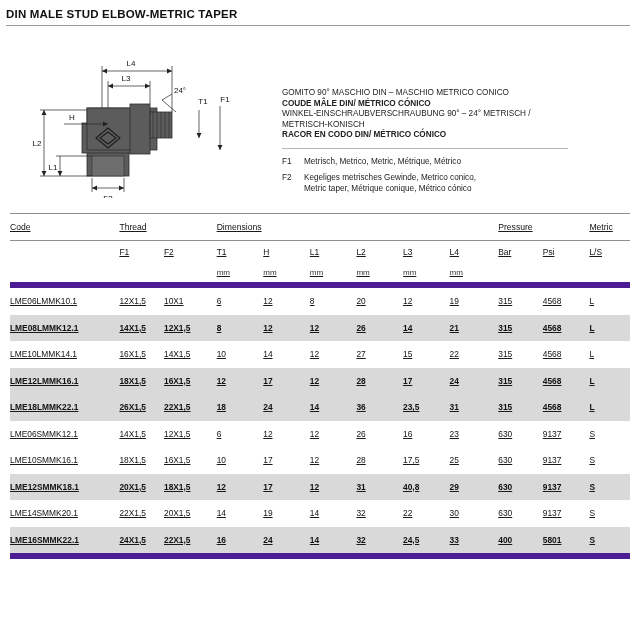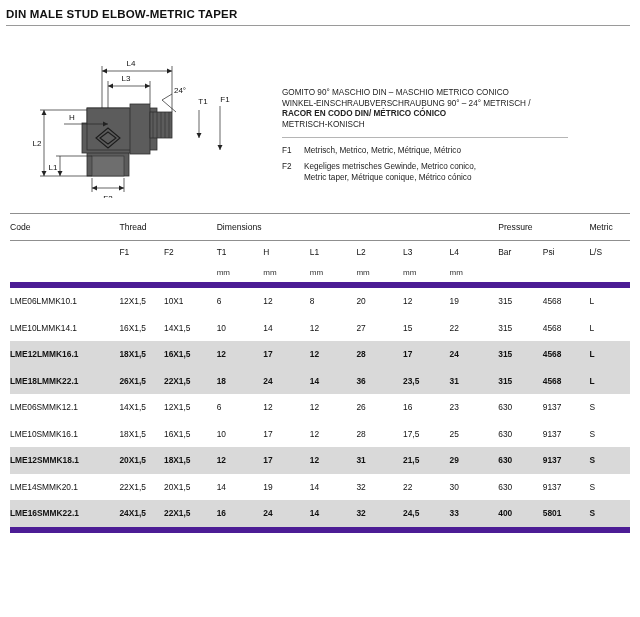--- a/index.html
+++ b/index.html
@@ -89,20 +89,21 @@
   .table-wrap {
     position: absolute;
     left: 10px;
     top: 213px;
     width: 620px;
   }
   table.spec {
     border-collapse: collapse;
     width: 620px;
     font-size: 8.4px;
+    text-decoration: underline;
   }
   table.spec td, table.spec th {
     padding: 0;
     text-align: left;
     font-weight: normal;
   }
   .rule-top td { border-top: 1px solid #8f8f8f; }
   .rule-bot td { border-bottom: 6px solid #4c1d95; }
 
   .hdr-group td {
@@ -256,23 +257,24 @@
         <text class="dim" x="41" y="132" text-anchor="middle">L1</text>
         <text class="dim" x="96" y="163" text-anchor="middle">F2</text>
         <text class="dim" x="168" y="55" text-anchor="middle">24°</text>
         <text class="dim" x="191" y="66" text-anchor="middle">T1</text>
         <text class="dim" x="213" y="64" text-anchor="middle">F1</text>
       </svg>
     </div>
 
     <div class="descr">
       <span class="l">GOMITO 90° MASCHIO DIN – MASCHIO METRICO CONICO</span>
+      <span class="l b">COUDE MÂLE DIN/ MÉTRICO CÓNICO</span>
       <span class="l">WINKEL-EINSCHRAUBVERSCHRAUBUNG 90° – 24° METRISCH /</span>
+      <span class="l">METRISCH-KONISCH</span>
       <span class="l b">RACOR EN CODO DIN/ MÉTRICO CÓNICO</span>
-      <span class="l">METRISCH-KONISCH</span>
 
       <div class="descr-rule"></div>
 
       <div class="notes">
         <div class="row">
           <div class="tag">F1</div>
           <div class="txt">Metrisch, Metrico, Metric, Métrique, Métrico</div>
         </div>
         <div class="row">
           <div class="tag">F2</div>
@@ -339,20 +341,34 @@
           <td class="c5">12</td>
           <td class="c6">8</td>
           <td class="c7">20</td>
           <td class="c8">12</td>
           <td class="c9">19</td>
           <td class="c10 group-press">315</td>
           <td class="c11">4568</td>
           <td class="c12 group-series">L</td>
         </tr>
 
+        <tr class="data alt">
+          <td class="c1">LME08LMMK12.1</td>
+          <td class="c2 group-thread">14X1,5</td>
+          <td class="c3">12X1,5</td>
+          <td class="c4 group-dims">8</td>
+          <td class="c5">12</td>
+          <td class="c6">12</td>
+          <td class="c7">26</td>
+          <td class="c8">14</td>
+          <td class="c9">21</td>
+          <td class="c10 group-press">315</td>
+          <td class="c11">4568</td>
+          <td class="c12 group-series">L</td>
+        </tr>
 
         <tr class="data">
           <td class="c1">LME10LMMK14.1</td>
           <td class="c2 group-thread">16X1,5</td>
           <td class="c3">14X1,5</td>
           <td class="c4 group-dims">10</td>
           <td class="c5">14</td>
           <td class="c6">12</td>
           <td class="c7">27</td>
           <td class="c8">15</td>
@@ -425,21 +441,21 @@
         </tr>
 
         <tr class="data alt">
           <td class="c1">LME12SMMK18.1</td>
           <td class="c2 group-thread">20X1,5</td>
           <td class="c3">18X1,5</td>
           <td class="c4 group-dims">12</td>
           <td class="c5">17</td>
           <td class="c6">12</td>
           <td class="c7">31</td>
-          <td class="c8">21,5</td>
+          <td class="c8">40,8</td>
           <td class="c9">29</td>
           <td class="c10 group-press">630</td>
           <td class="c11">9137</td>
           <td class="c12 group-series">S</td>
         </tr>
 
         <tr class="data">
           <td class="c1">LME14SMMK20.1</td>
           <td class="c2 group-thread">22X1,5</td>
           <td class="c3">20X1,5</td>

